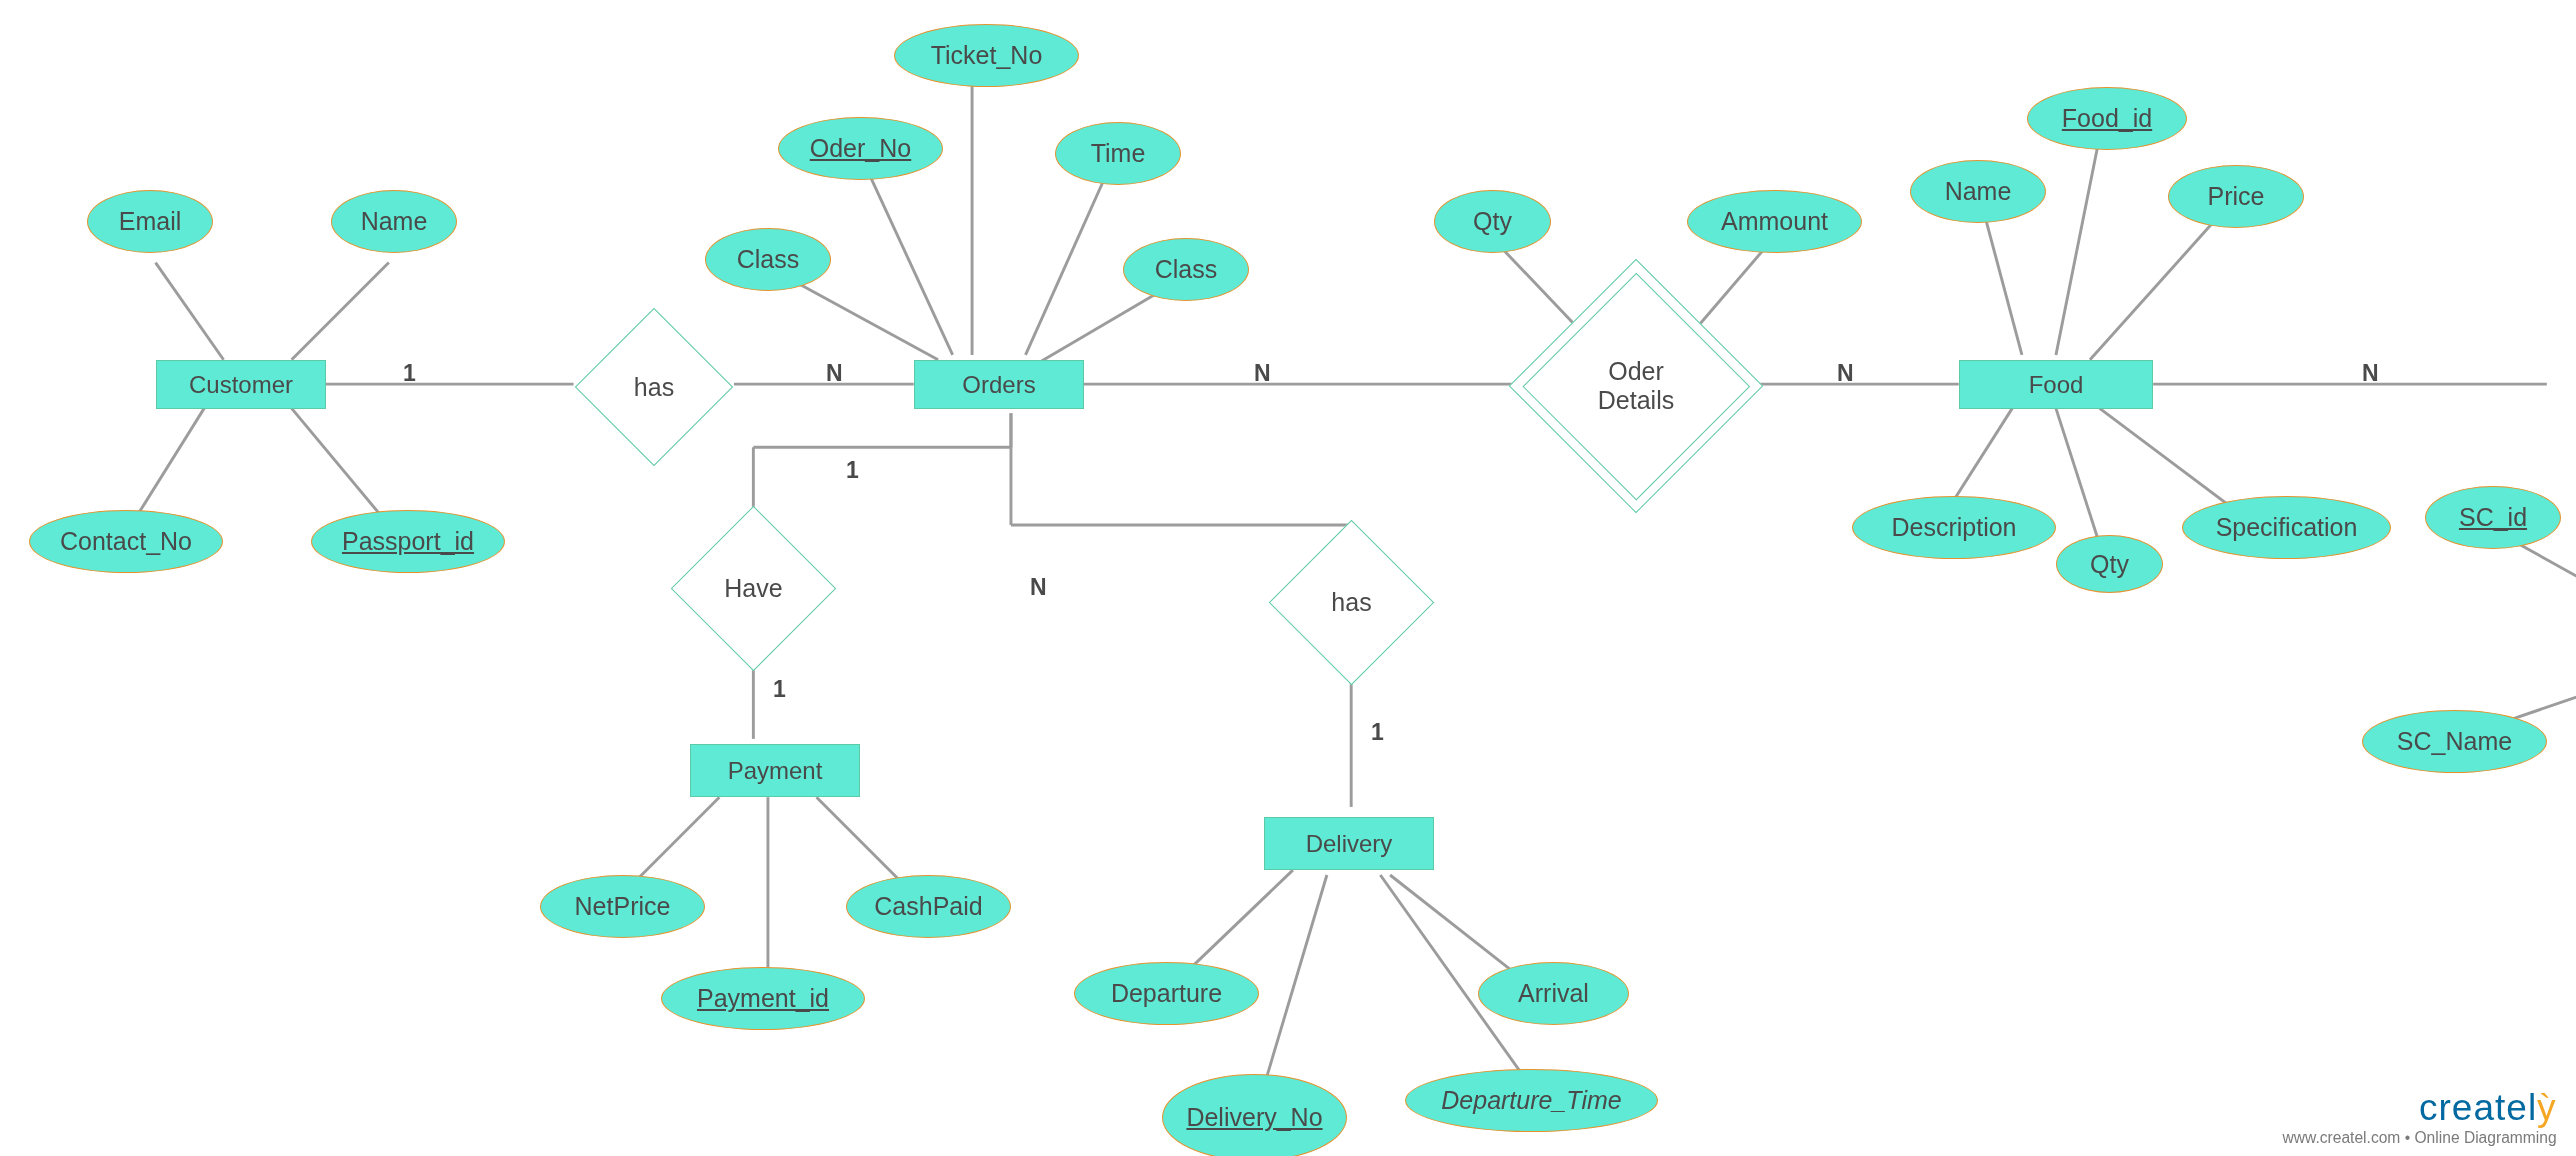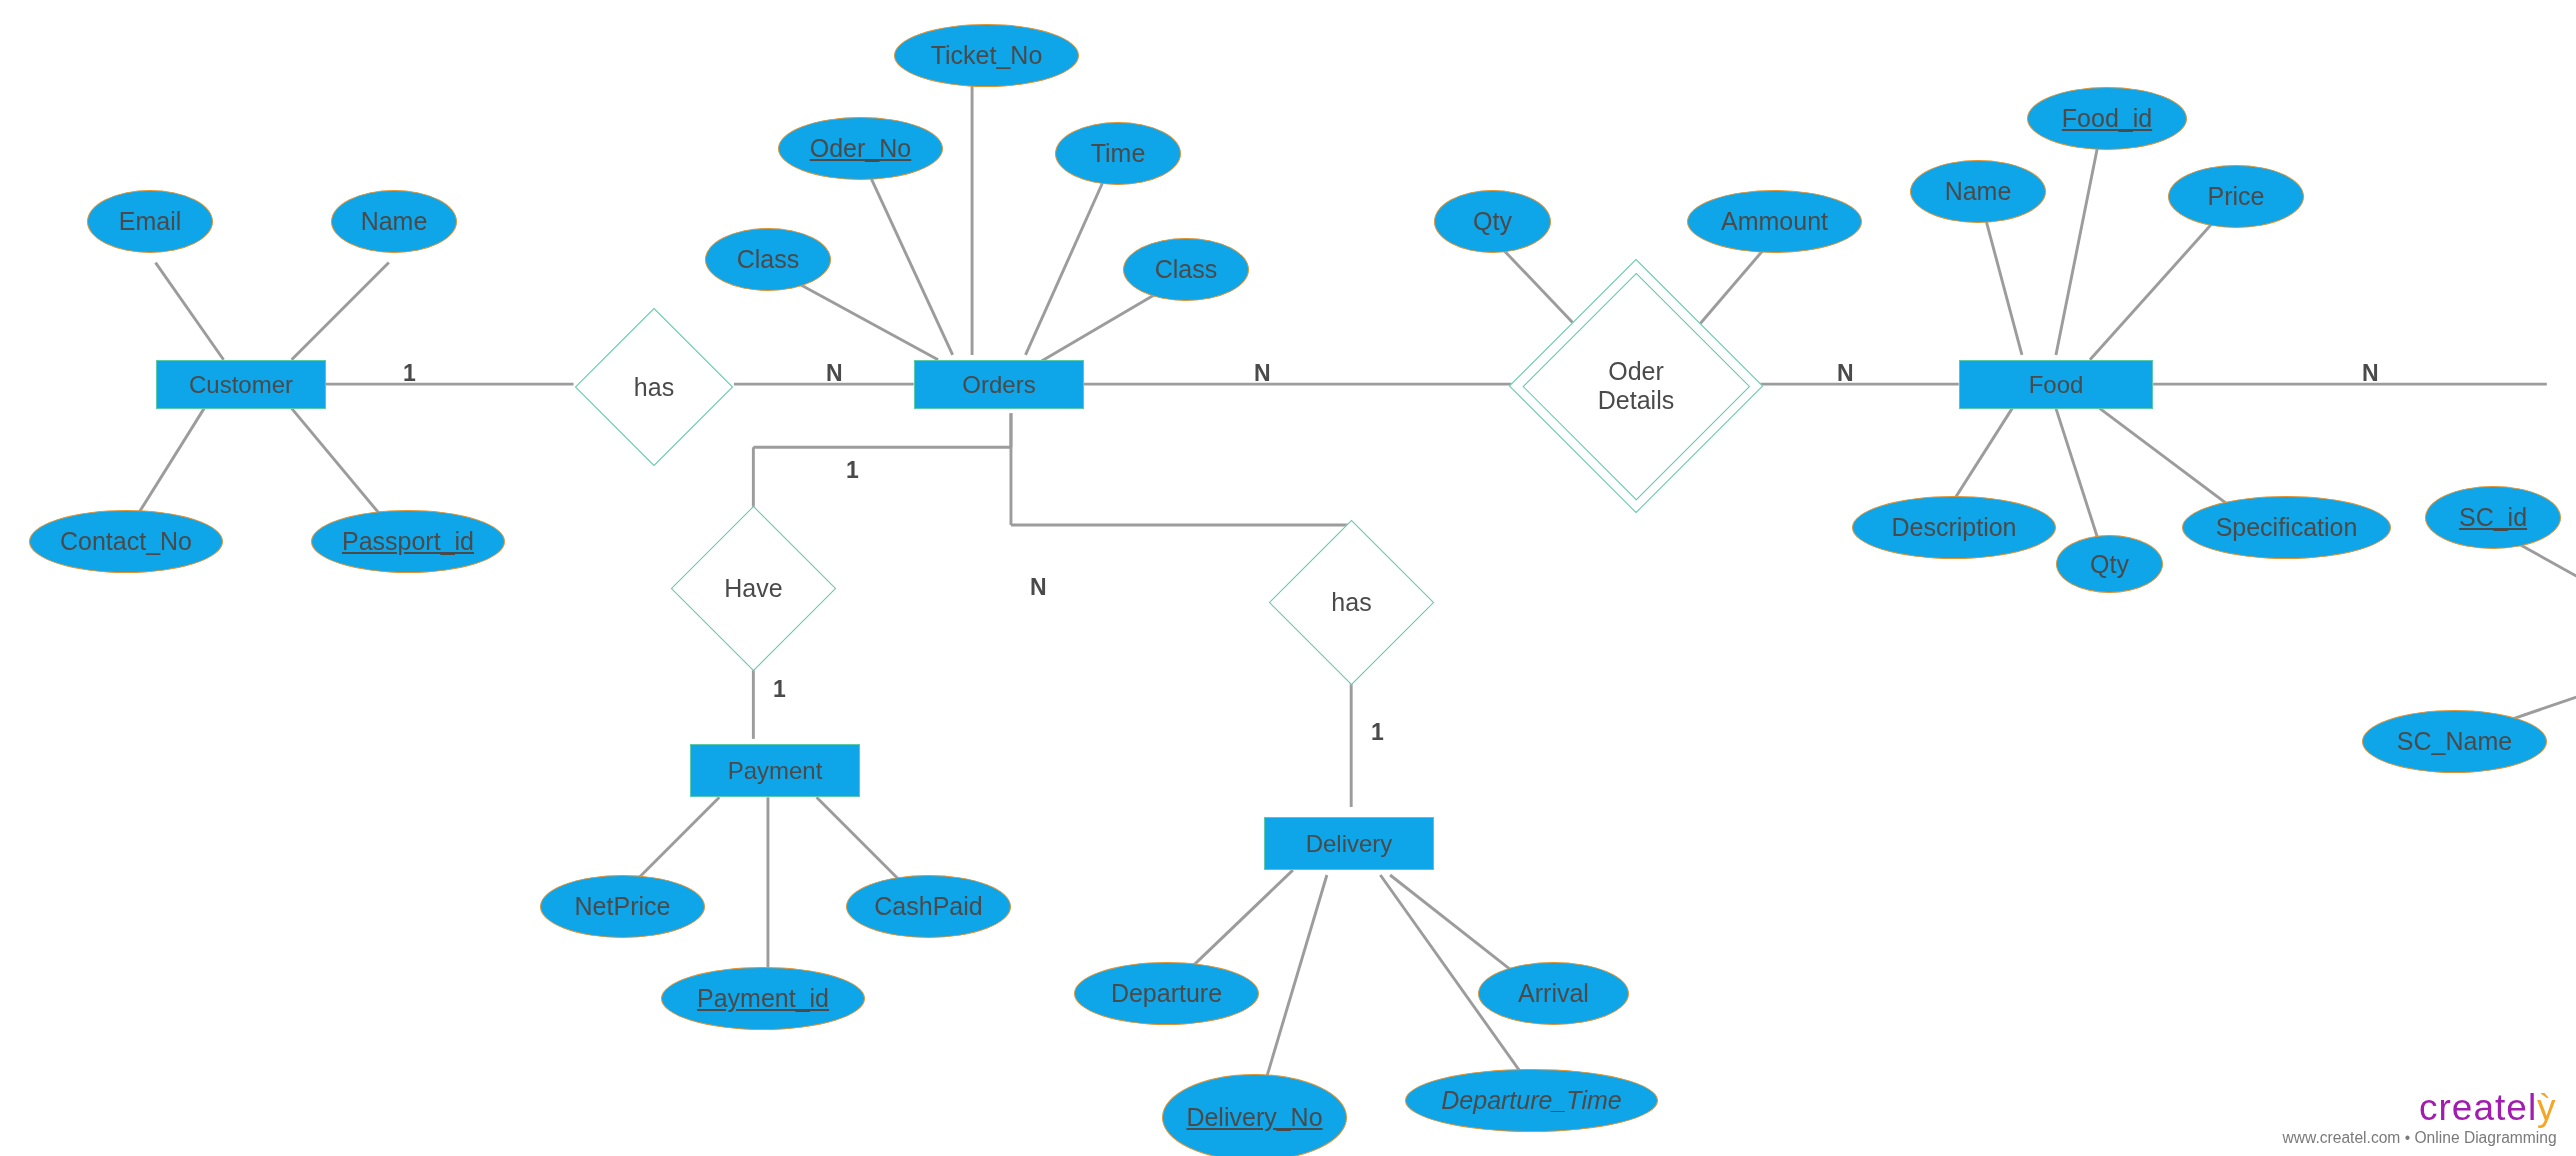--- a/index.html
+++ b/index.html
@@ -27,21 +27,21 @@
   svg.connectors line {
     stroke: #9c9c9c;
     stroke-width: 3;
   }
   .node {
     position: absolute;
     display: flex;
     align-items: center;
     justify-content: center;
     text-align: center;
-    background: #0ea5e9;
+    background: #5eead4;
     box-sizing: border-box;
     line-height: 1.15;
   }
   .entity {
     border: 1.9px solid #5cc9a7;
     font-size: 24px;
   }
   .attr {
     border: 1.9px solid #e6932e;
     border-radius: 50%;
@@ -82,21 +82,21 @@
     bottom: 9.7px;
     text-align: right;
     font-size: 15.6px;
     color: #7a7a7a;
   }
   .watermark .brand {
     font-size: 37px;
     font-weight: 400;
     letter-spacing: 1px;
   }
-  .watermark .brand .c1 { color: #a21caf; }
+  .watermark .brand .c1 { color: #0369a1; }
   .watermark .brand .dot { color: #f5a623; }
 </style>
 </head>
 <body>
 <div class="canvas">
 
 <svg class="connectors" viewBox="0 0 2650 1190" width="2576" height="1157">
 
   <line x1="335" y1="395" x2="590" y2="395"></line>
   <line x1="755" y1="395" x2="940" y2="395"></line>

